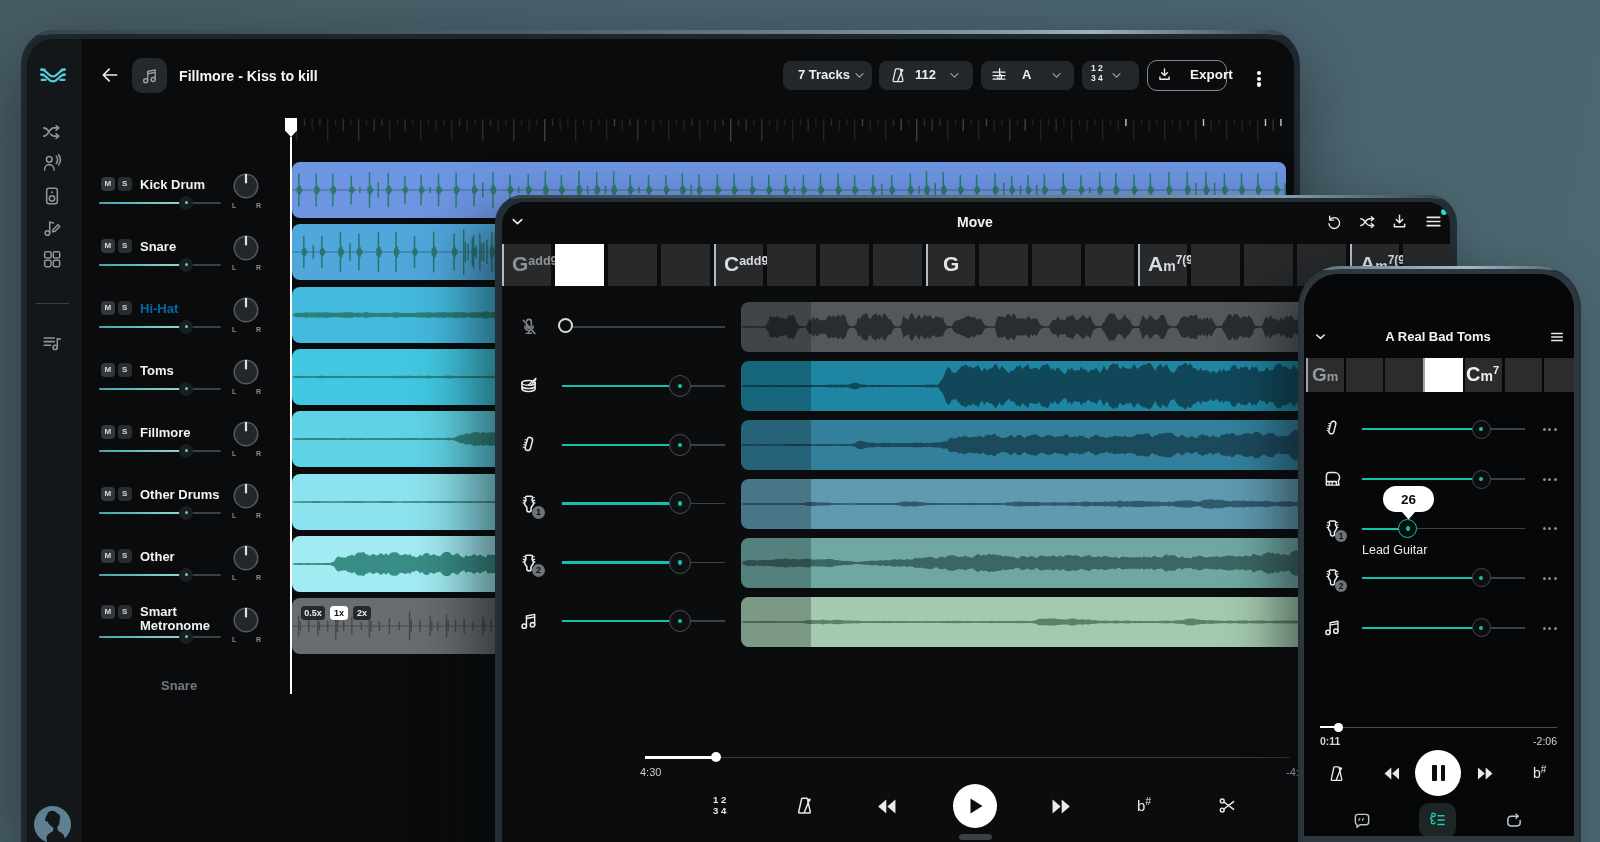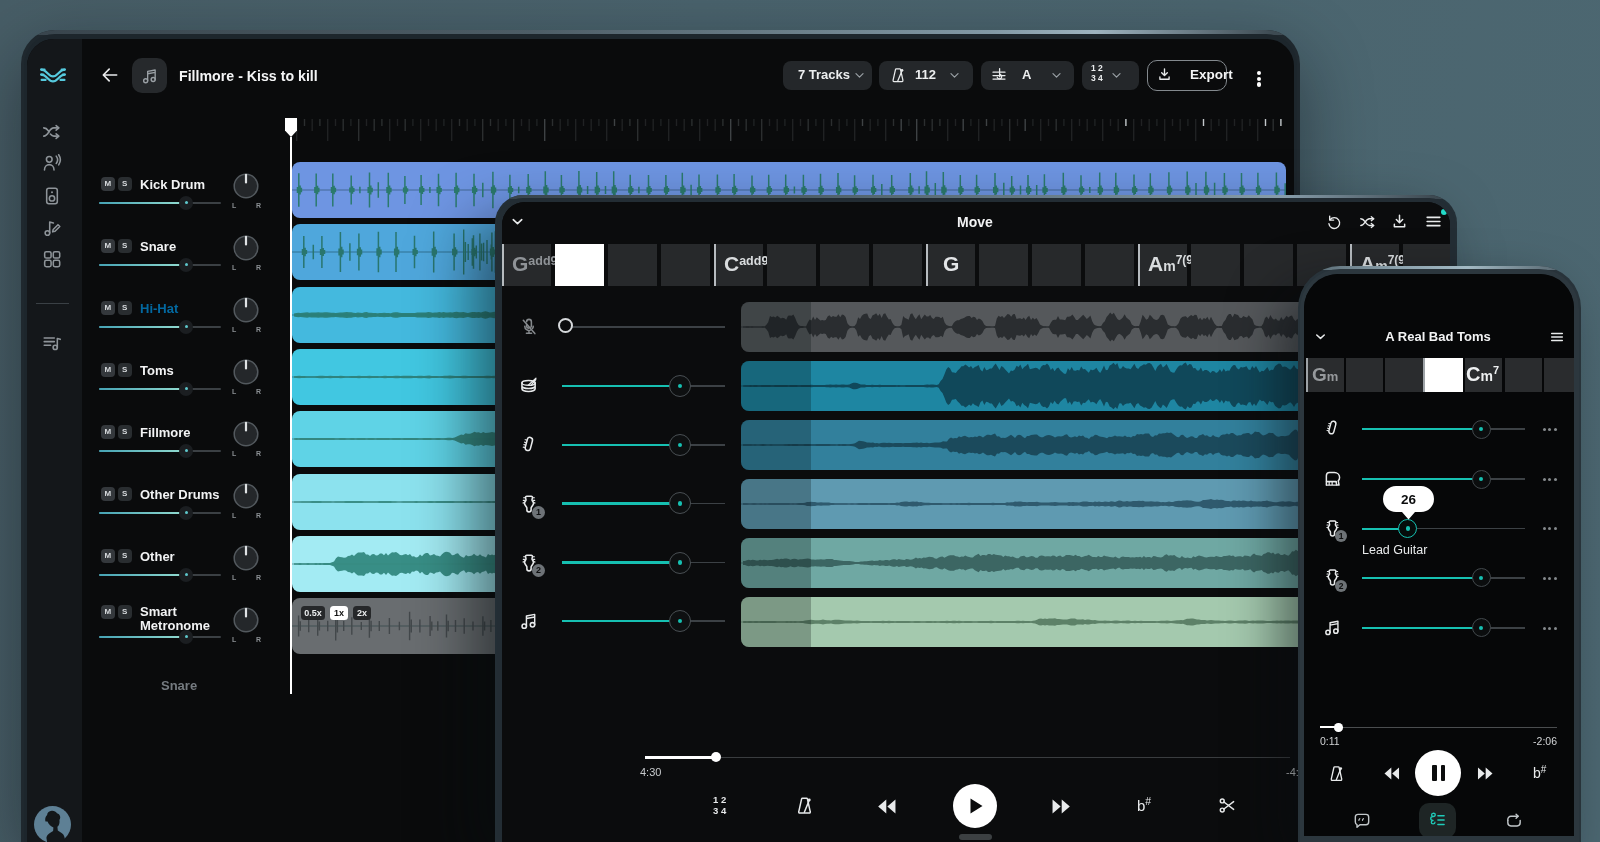--- a/index.html
+++ b/index.html
@@ -639,21 +639,21 @@
     <div class="knobdot" style="left:244.4px;top:352.5px;width:3px;height:3px;background:#84898c"></div>
     <div class="knobdot" style="left:249.8px;top:352.5px;width:3px;height:3px;background:#84898c"></div>
     <svg class="ic" style="left:79px;top:212px;width:51px;height:34px" viewBox="0 0 51 34">
 <path d="M13 0h25a13 13 0 0 1 13 13v0a13 13 0 0 1-13 13H32l-6.5 7.5L19 26h-6A13 13 0 0 1 0 13v0A13 13 0 0 1 13 0z" fill="#fff"></path>
 <text x="25.5" y="17.5" font-family="Liberation Sans, sans-serif" font-size="13.5" font-weight="700" fill="#0b0c0d" text-anchor="middle">26</text>
     </svg>
     <div class="t" style="left:58px;top:269px;font-size:12.5px;color:#e9ebec;font-weight:400;">Lead Guitar</div>
     <div class="abs" style="left:16px;top:452.6px;width:237px;height:1.2px;background:#4a4d4f"></div>
     <div class="abs" style="left:16px;top:452px;width:18px;height:2.2px;background:#fff"></div>
     <div class="knobdot" style="left:30px;top:449px;width:8.5px;height:8.5px;background:#fff"></div>
-    <div class="t" style="left:16px;top:461px;font-size:10.5px;color:#d2d4d6;font-weight:400;">0:11</div>
+    <div class="t" style="left:16px;top:461px;font-size:10.5px;color:#d2d4d6;font-weight:700;">0:11</div>
     <div class="t" style="left:253px;top:461px;font-size:10.5px;color:#d2d4d6;font-weight:400;transform:translateX(-100%);">-2:06</div>
     <svg class="ic wh" style="left:23px;top:490px;width:19px;height:19px" viewBox="0 0 24 24" fill="none" stroke="currentColor" stroke-width="1.7" stroke-linecap="round" stroke-linejoin="round">
       <path d="M9.6 3.7h4.8c.4 0 .8.3.9.7l3.3 14.8c.2.8-.4 1.5-1.2 1.5H6.6c-.8 0-1.4-.7-1.2-1.5L8.7 4.4c.1-.4.5-.7.9-.7z"></path>
       <path d="M11.8 19.8 16.9 7.3"></path>
       <circle cx="17.4" cy="5.8" r="1.7" fill="currentColor" stroke="none"></circle>
     </svg>
     <svg class="ic wh" style="left:77px;top:489px;width:21px;height:21px" viewBox="0 0 24 24" fill="none" stroke="currentColor" stroke-width="1.7" stroke-linecap="round" stroke-linejoin="round">
       <path d="M11.8 5.2 4 12l7.8 6.8zM20.6 5.2 12.8 12l7.8 6.8z" fill="currentColor" stroke="none"></path>
     </svg>
     <div class="abs" style="left:111px;top:476px;width:46px;height:46px;background:#fff;border-radius:50%"></div>

